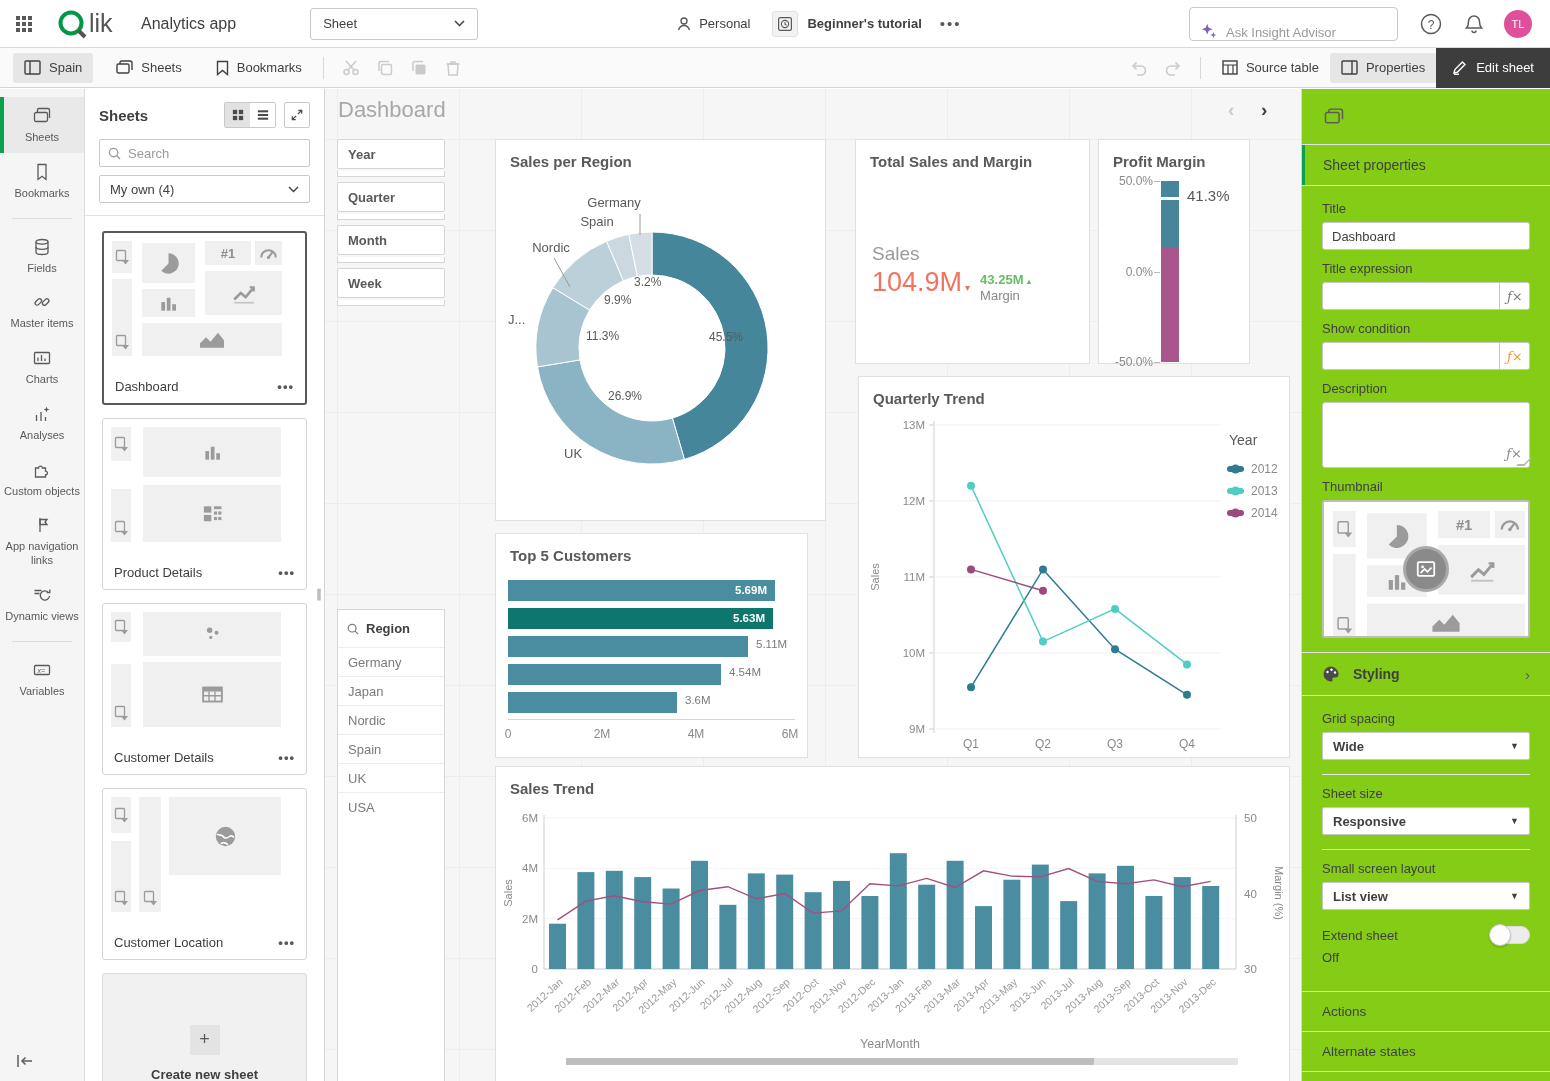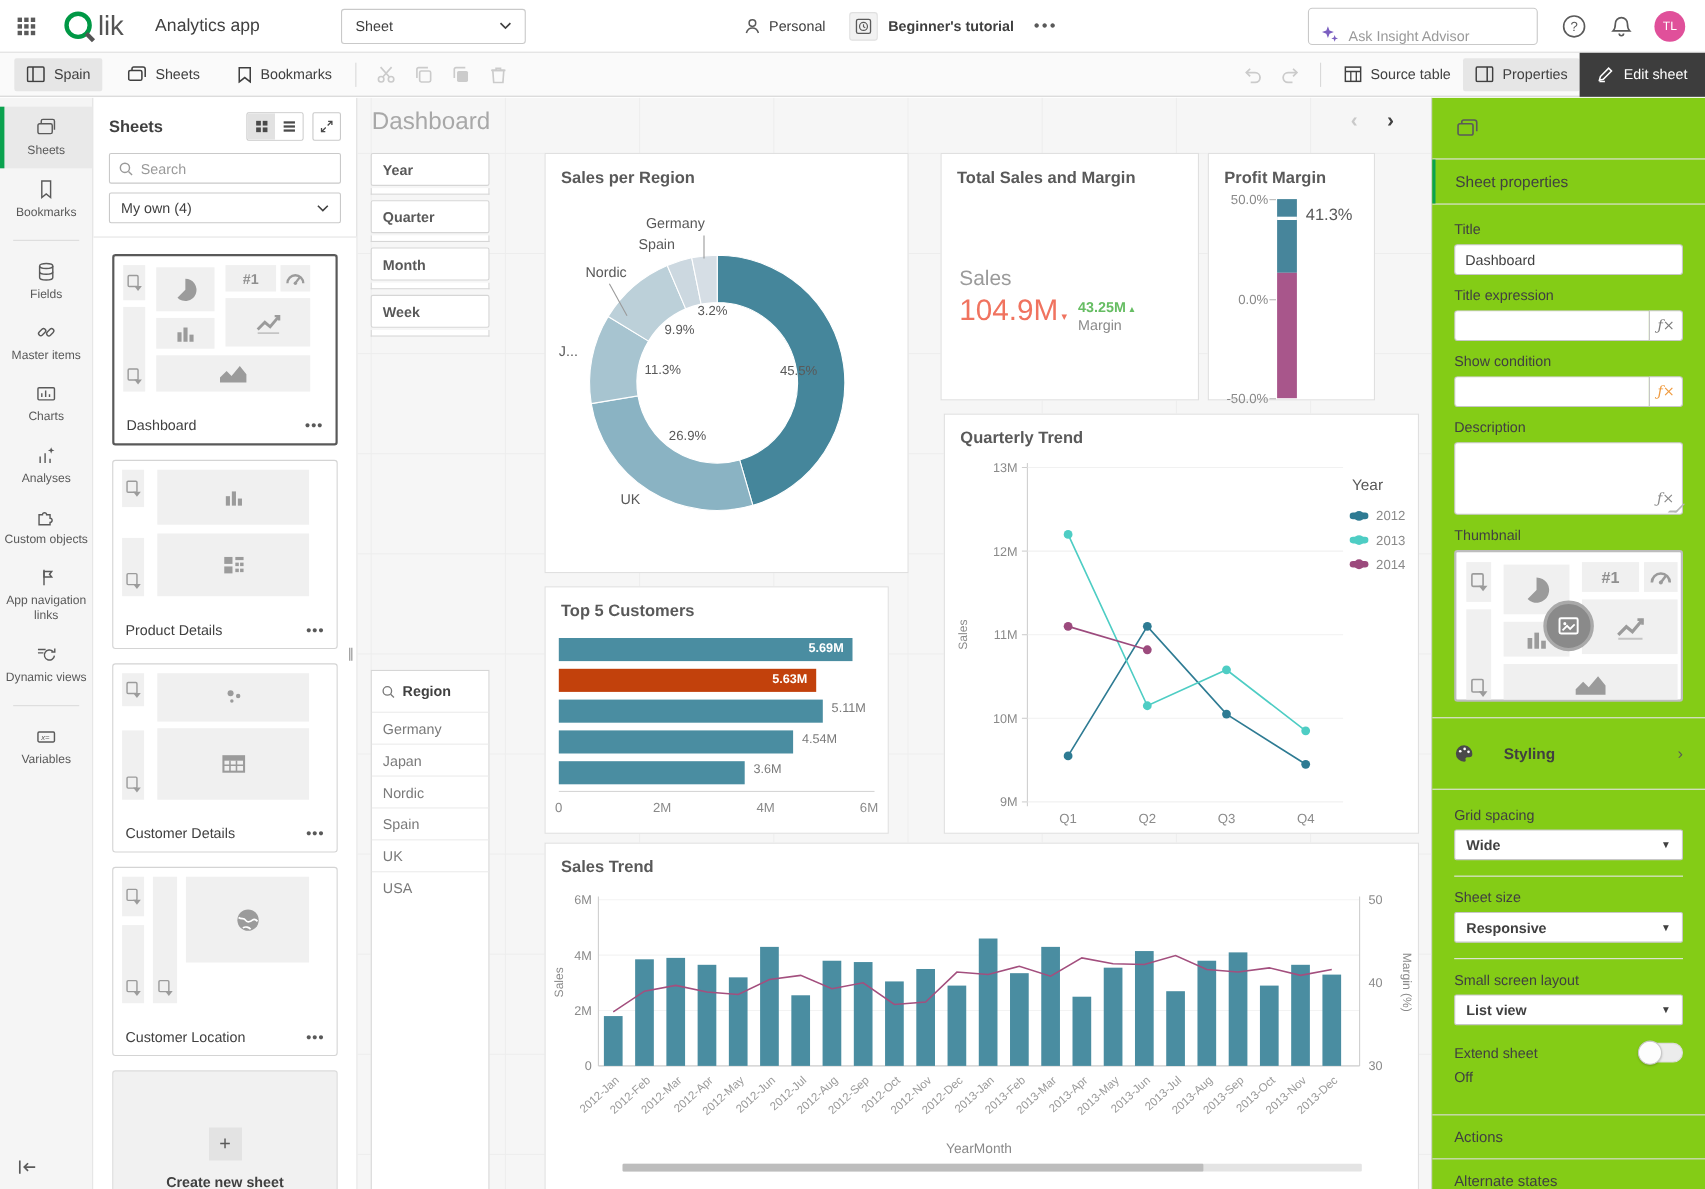--- a/index.html
+++ b/index.html
@@ -124,21 +124,21 @@
   .fx-row { display:flex; }
   .fx-row .pp-input { border-radius:3px 0 0 3px; border-right:none; }
   .fx-btn { width:36px; height:28px; border:1px solid #c7c7c7; border-radius:0 3px 3px 0; background:#fff; display:flex; align-items:center; justify-content:center; font-family:"DejaVu Serif",serif; font-style:italic; color:#7a7a7a; cursor:pointer; font-size:13px; }
   .fx-btn.orange { color:#ef9a3e; }
   .pp-textarea { position:relative; height:66px; border:1px solid #c7c7c7; border-radius:3px; background:#fff; }
   .ta-fx { position:absolute; right:7px; bottom:6px; font-family:"DejaVu Serif",serif; font-style:italic; color:#8a8a8a; cursor:pointer; }
   .ta-grip { position:absolute; right:1px; bottom:1px; width:8px; height:8px; border-right:2px solid #b5b5b5; border-bottom:2px solid #b5b5b5; transform:skew(-45deg) ; }
   .pp-thumb { position:relative; height:138px; border:2px solid #bdbdbd; border-radius:3px; background:#fff; overflow:hidden; }
   .thumb-scale { position:absolute; left:9px; top:9px; width:180px; height:115px; transform:scale(1.13); transform-origin:0 0; }
   .cam-circle { position:absolute; left:50%; top:50%; width:46px; height:46px; margin:-23px 0 0 -23px; background:#8a8a8a; border:3px solid #a9a9a9; border-radius:50%; display:flex; align-items:center; justify-content:center; }
-  .styling-row { display:flex; align-items:center; gap:27px; padding:23px 20px; border-bottom:1px solid #e3e3e3; margin-top:14px; border-top:1px solid #e3e3e3; font-size:14px; font-weight:bold; cursor:pointer; }
+  .styling-row { display:flex; align-items:center; gap:13px; padding:12px 20px; border-bottom:1px solid #e3e3e3; margin-top:14px; border-top:1px solid #e3e3e3; font-size:14px; font-weight:bold; cursor:pointer; }
   .styling-chev { margin-left:auto; color:#595959; font-size:15px; font-weight:normal; }
   .pp-select { height:28px; border:1px solid #c7c7c7; border-radius:2px; background:#fff; display:flex; align-items:center; justify-content:space-between; padding:0 10px; font-weight:bold; cursor:pointer; }
   .pp-caret { font-size:9px; color:#404040; }
   .pp-sect { border-bottom:1px solid #e6e6e6; padding-bottom:14px; }
   .extend-row { display:flex; align-items:center; justify-content:space-between; margin-top:16px; }
   .toggle { position:relative; width:40px; height:18px; background:#ececec; border:1px solid #dcdcdc; border-radius:9px; cursor:pointer; }
   .toggle-knob { position:absolute; left:-2px; top:-3px; width:22px; height:22px; background:#fdfdfd; border:1px solid #c9c9c9; border-radius:50%; box-shadow:0 1px 2px rgba(0,0,0,.2); }
   .off-lbl { font-weight:normal; margin-top:6px; }
   .pp-foot { margin-top:26px; border-top:1px solid #ddd; }
   .pp-foot-row { padding:12px 20px; border-bottom:1px solid #ddd; color:#404040; font-size:13.5px; cursor:pointer; }
@@ -779,21 +779,21 @@
     <div class="card" style="left:170px;top:444px;width:313px;height:225px">
       <div class="card-title">Top 5 Customers</div>
       <div id="t5-holder">
           <div class="t5-rows">
             <div class="t5-row">
        <div class="t5-bar" style="width:267px;background:#4a8da1">
                 <span class="t5-in">5.69M</span>
               </div>
        </div>
             <div class="t5-row">
-       <div class="t5-bar" style="width:234px;background:#c2410c">
+       <div class="t5-bar" style="width:265px;background:#0f766e">
                 <span class="t5-in">5.63M</span>
               </div>
        </div>
             <div class="t5-row">
        <div class="t5-bar" style="width:240px;background:#4a8da1"></div>
        <span class="t5-out" style="left:248px">5.11M</span>
             </div>
             <div class="t5-row">
        <div class="t5-bar" style="width:213px;background:#4a8da1"></div>
        <span class="t5-out" style="left:221px">4.54M</span>

